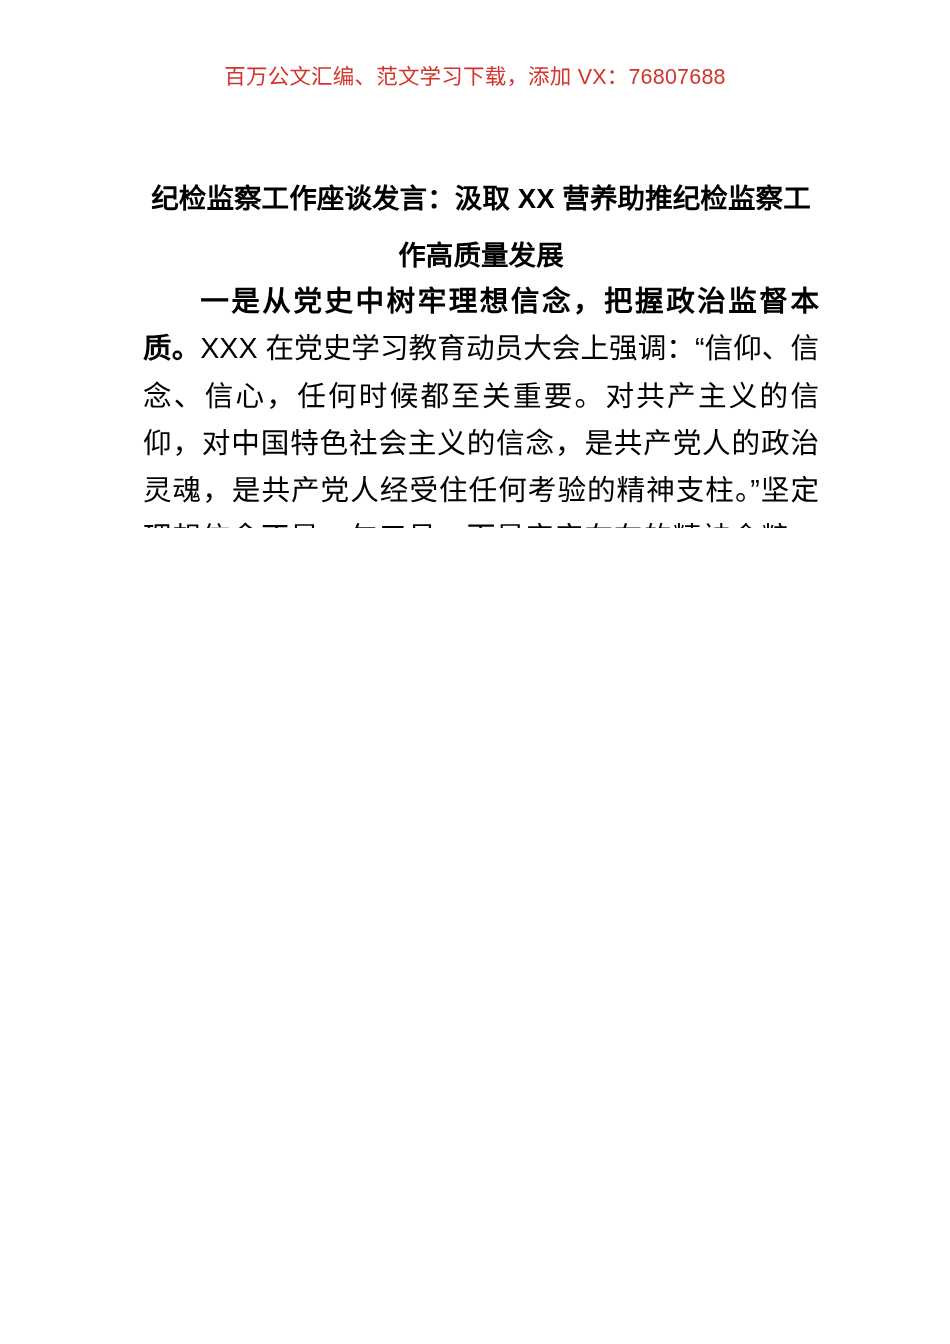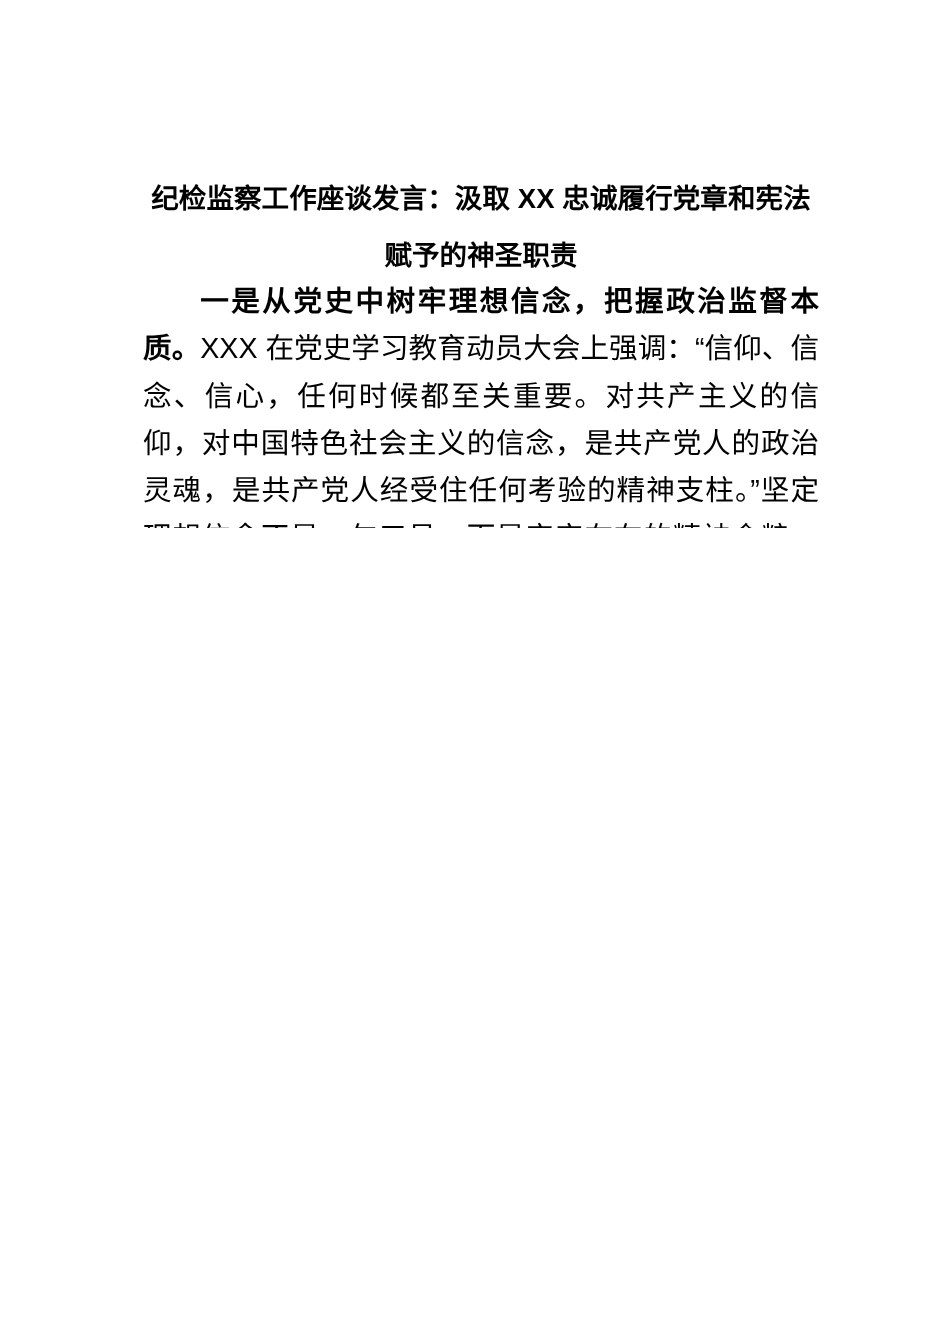--- a/index.html
+++ b/index.html
@@ -88,22 +88,23 @@
   .para--clipped {
     max-height: 250px;
     overflow: hidden;
   }
 </style>
 </head>
 <body>
 
 <div class="page">
 
+  <div class="promo-header">百万公文汇编、范文学习下载，添加 VX：76807688</div>
 
-  <h1 class="doc-title">纪检监察工作座谈发言：汲取 XX 忠诚履行党章和宪法赋予的神圣职责</h1>
+  <h1 class="doc-title">纪检监察工作座谈发言：汲取 XX 营养助推纪检监察工作高质量发展</h1>
 
   <div class="doc-body">
 
 
     <p class="para para--clipped"><b class="lead">一是从党史中树牢理想信念，把握政治监督本质。</b><span>XXX 在党史学习教育动员大会上强调：“信仰、信念、信心，任何时候都至关重要。对共产主义的信仰，对中国特色社会主义的信念，是共产党人的政治灵魂，是共产党人经受住任何考验的精神支柱。”坚定理想信念不是一句口号，而是实实在在的精神食粮。陈毅等老一辈革命家在 xx 领导和坚持了艰苦卓绝的三年游击战争，不仅要与敌军重兵“围剿”作殊死较量，还要与大雪封山、粮食“断绝”的饥寒交迫作残酷斗争。如果没有坚定的理想信念，是无法坚信革命必胜的，是无法战胜艰难险阻的。老一辈革命家坚定的理想信念，穿越时空历久弥坚。作为新时代的纪检监察干部，要以老一辈革命家为榜样，坚定理想信念，忠诚履行党章和宪法赋予的神圣职责，牢牢把握政治监督本质，着力推动各级党员干部学懂弄通做实 XXX 新时代中国特色社会</span></p>
 
   </div>
 
 </div>
 

